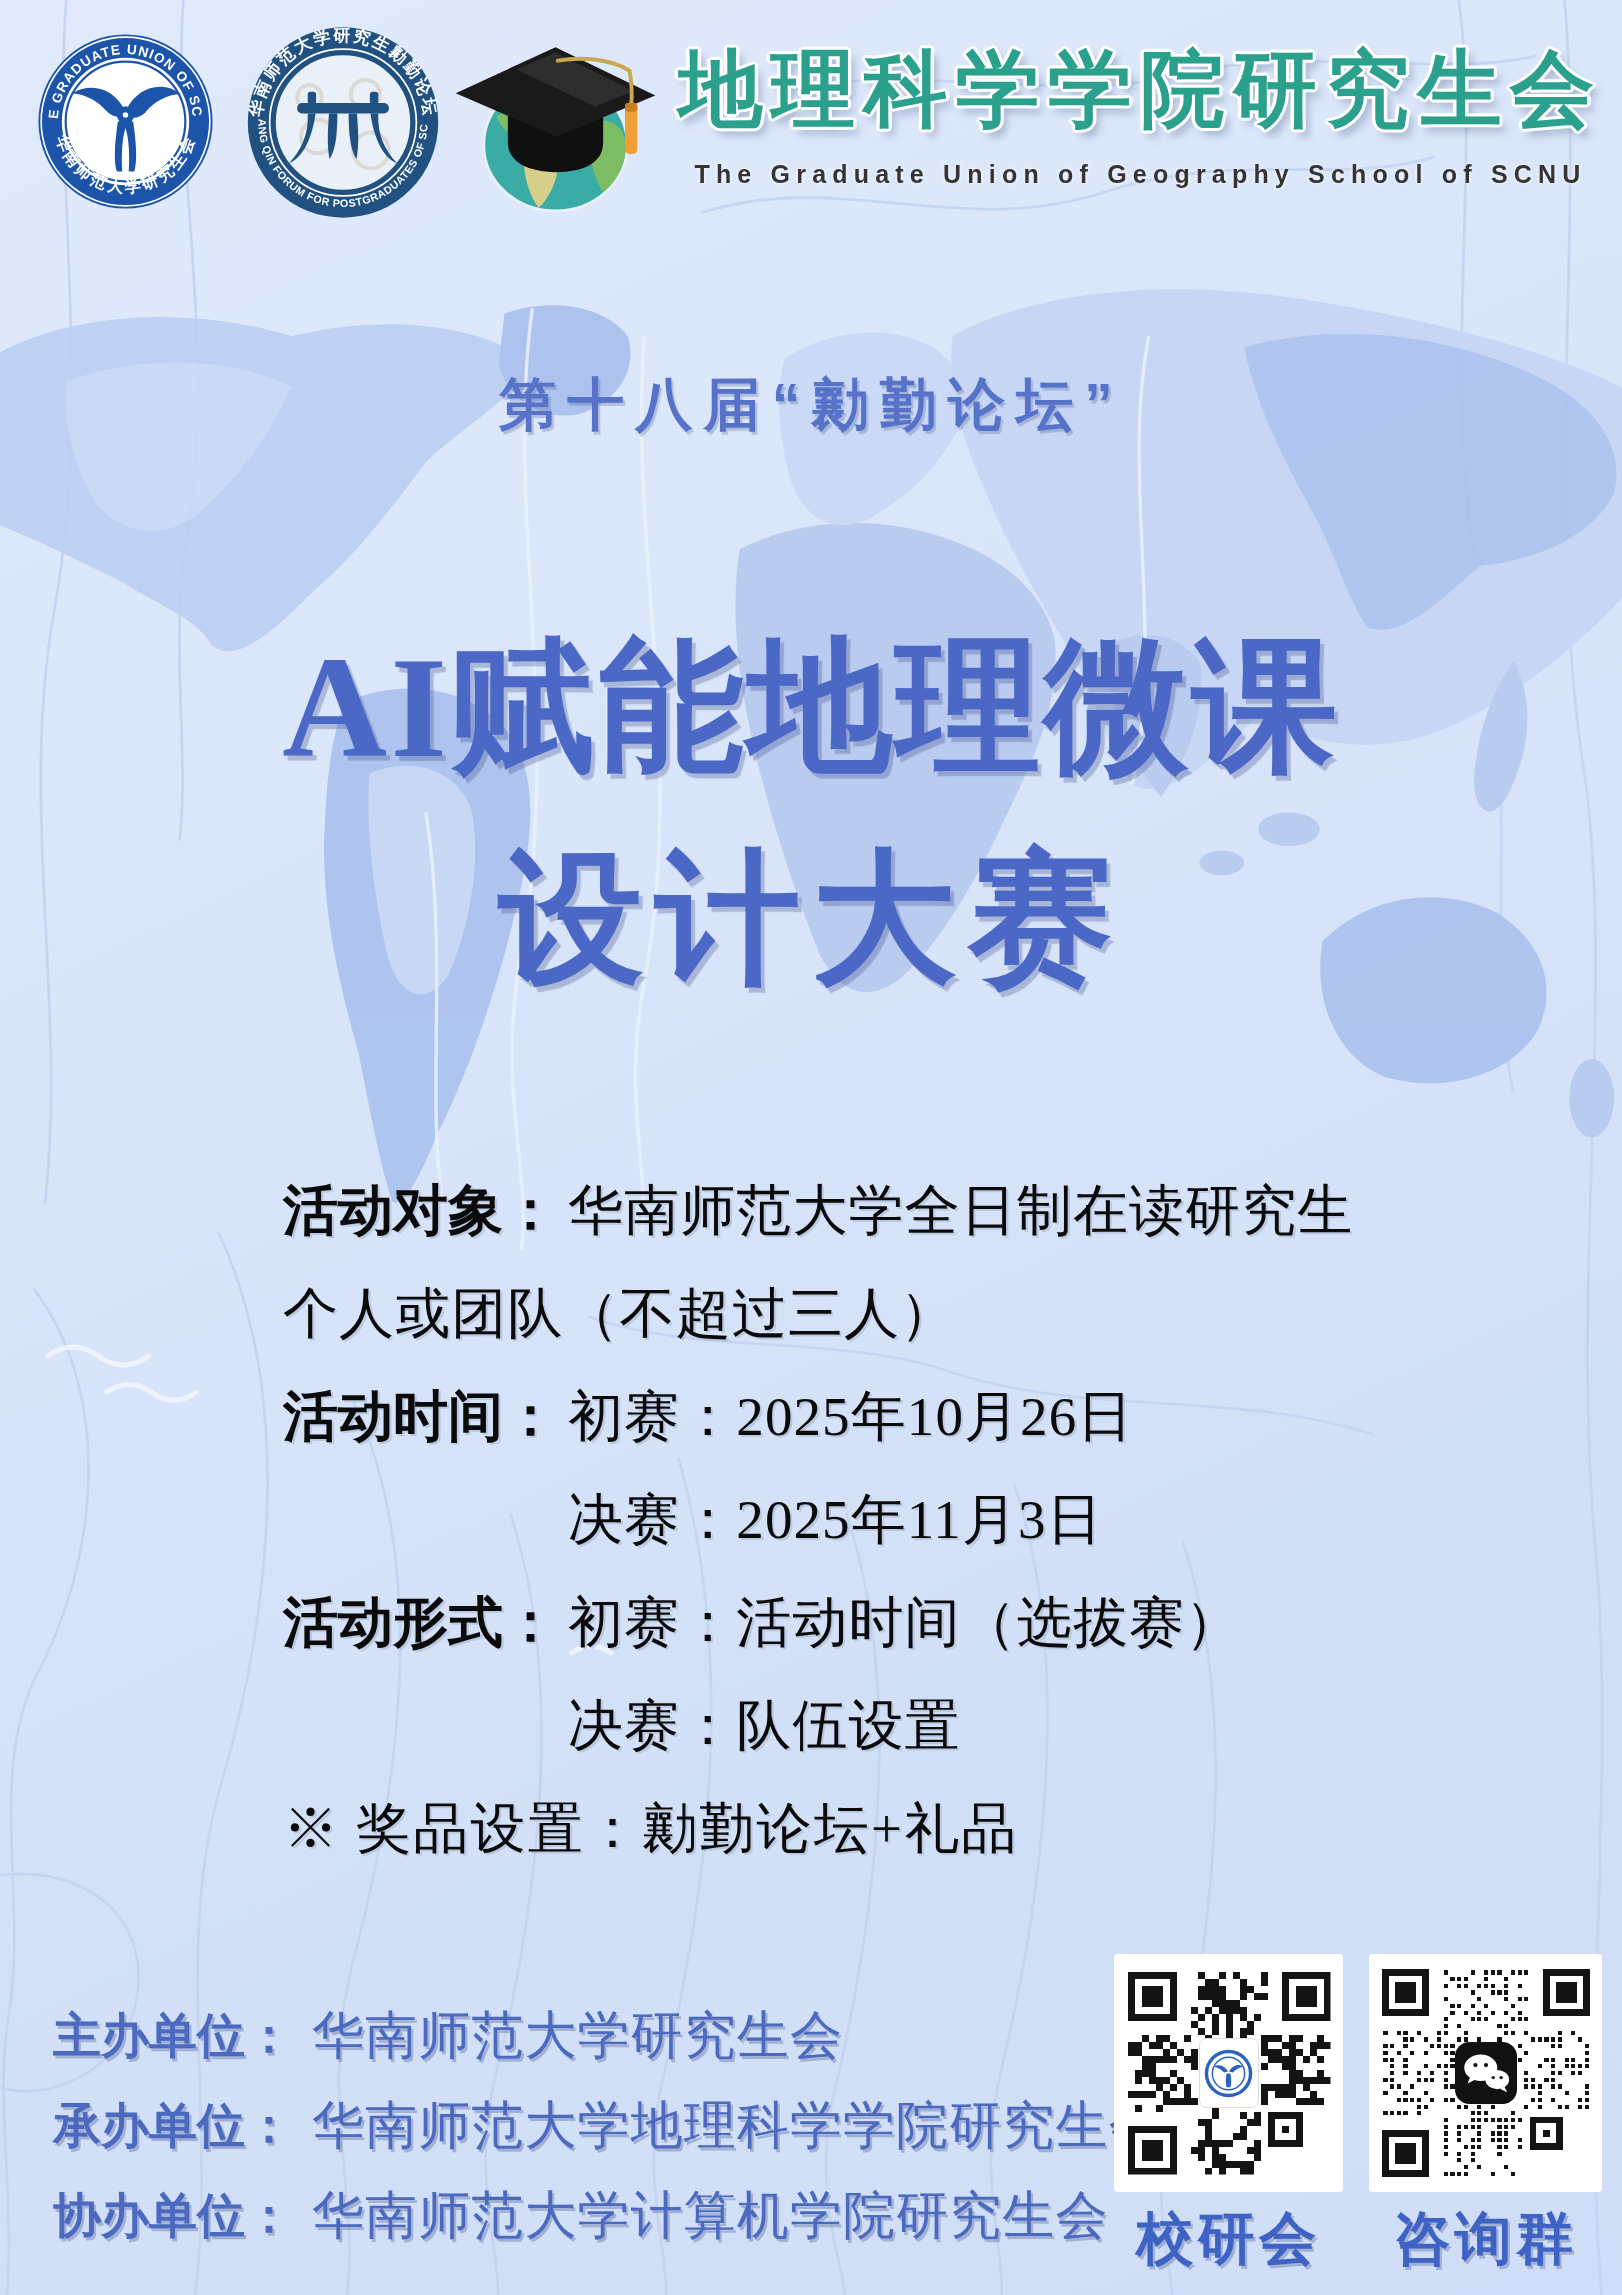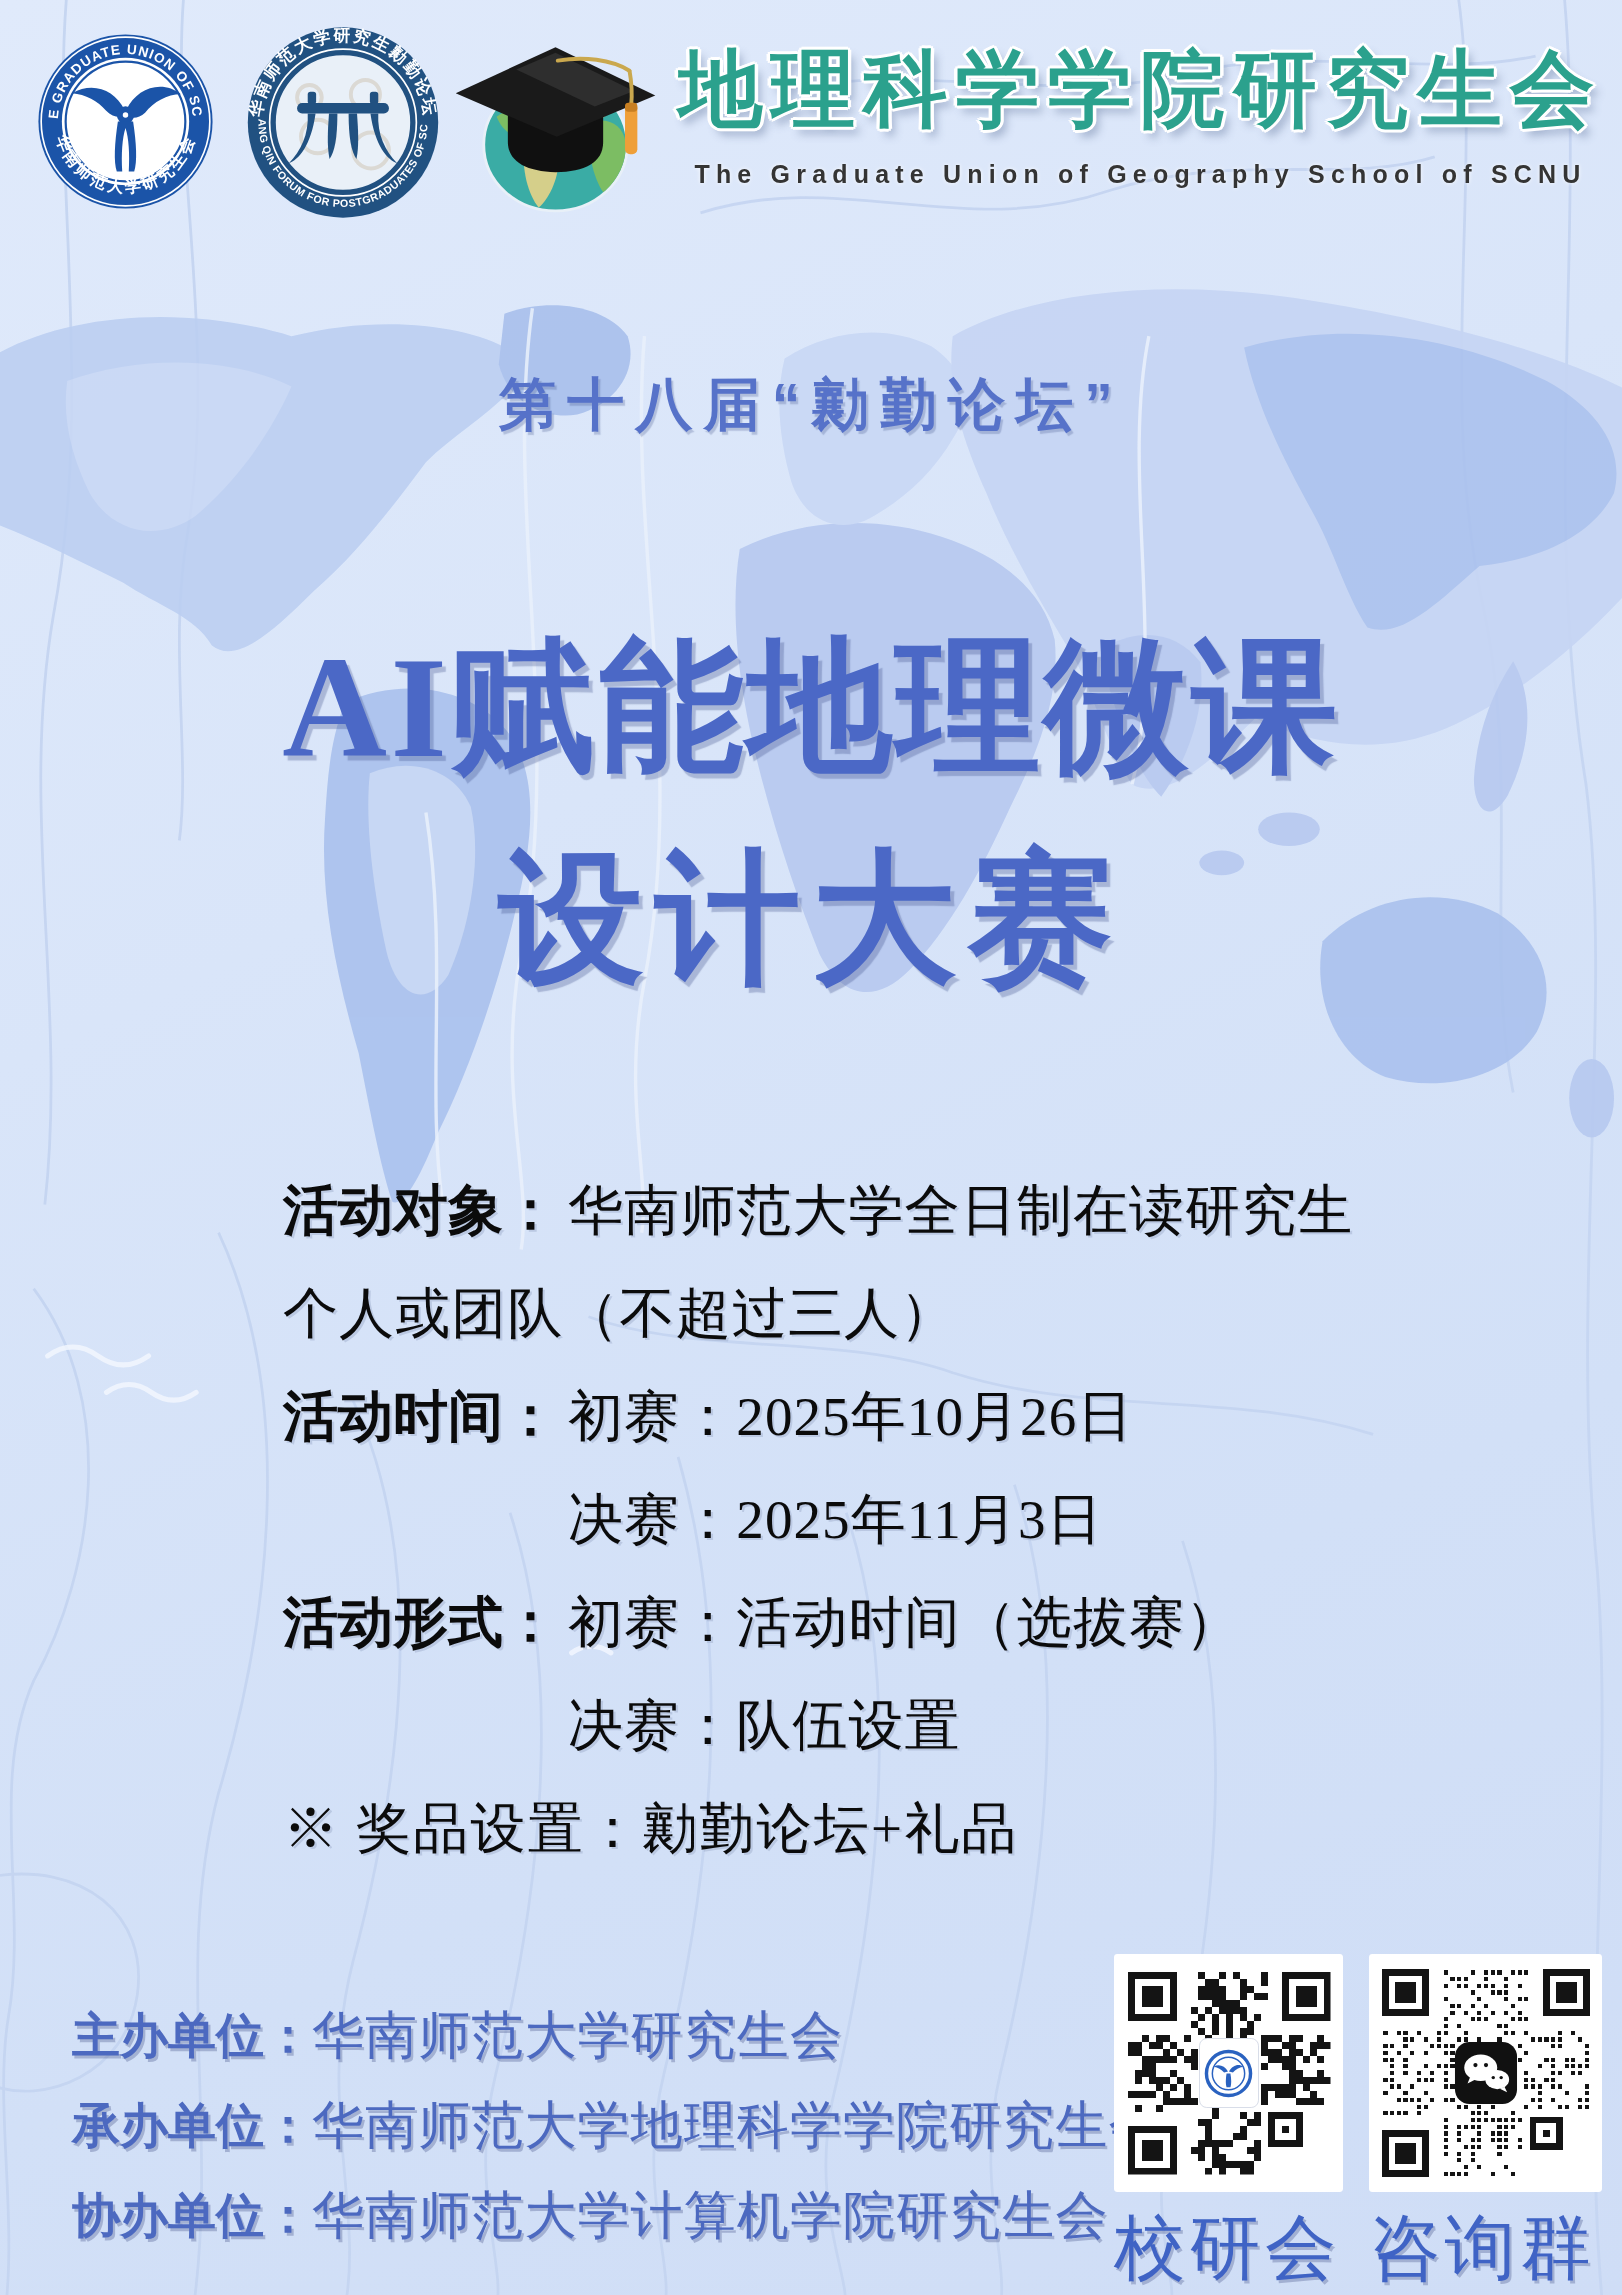--- a/index.html
+++ b/index.html
@@ -44,40 +44,40 @@
   #details{position:absolute;left:283px;top:1159px;width:1177px;}
   .d-row{height:103px;display:flex;align-items:center;font-size:55px;color:#0b0b0b;}
   .d-label{font-family:"Liberation Sans","DejaVu Sans",sans-serif;font-weight:800;width:285px;flex:none;
     text-shadow:2.2px 2.2px 0 rgba(165,180,210,.55);white-space:nowrap;}
   .d-value{font-family:"Liberation Serif","DejaVu Serif",serif;letter-spacing:1.1px;
     text-shadow:2.2px 2.2px 0 rgba(165,180,210,.55);white-space:nowrap;}
   .d-prize{font-family:"Liberation Serif","DejaVu Serif",serif;letter-spacing:2.2px;
     text-shadow:2.2px 2.2px 0 rgba(165,180,210,.55);white-space:nowrap;}
   
   #organizers{position:absolute;left:53px;top:1991px;}
-  .o-row{height:90px;display:flex;align-items:center;color:#4c69c0;text-align:right;}
+  .o-row{height:90px;display:flex;align-items:center;color:#4c69c0;}
   .o-label{font-family:"Liberation Sans","DejaVu Sans",sans-serif;font-weight:800;font-size:48px;width:259px;flex:none;
     text-shadow:2.2px 2.8px 0.6px rgba(55,70,125,.30);white-space:nowrap;}
   .o-value{font-family:"Liberation Serif","DejaVu Serif",serif;font-size:52px;letter-spacing:1.1px;
     text-shadow:2.2px 2.8px 0.6px rgba(55,70,125,.30);white-space:nowrap;}
   
   .qr-box{position:absolute;background:#ffffff;border-radius:3.4px;}
   #qr-box-1{left:1114px;top:1954px;width:229px;height:238px;}
   #qr-box-2{left:1369px;top:1954px;width:233px;height:238px;}
   .qr-box svg{position:absolute;left:50%;top:50%;transform:translate(-50%,-50%);}
   #qr-svg-1{width:203px;height:203px;}
   #qr-svg-2{width:208px;height:208px;}
   .qr-center{position:absolute;left:50%;top:50%;transform:translate(-50%,-50%);}
   #qr-logo-1{width:58px;height:68px;background:#fff;border:1.7px solid #d8dde8;border-radius:7.8px;
     display:flex;align-items:center;justify-content:center;}
   #qr-logo-1 svg{position:static;transform:none;width:49px;height:49px;}
   #qr-logo-2{width:66px;height:66px;}
   #qr-logo-2 svg{position:static;transform:none;width:66px;height:66px;}
-  .qr-label{position:absolute;top:2201px;text-align:left;color:#3f63c5;font-weight:normal;
-    font-family:"Liberation Serif","DejaVu Serif",serif;font-size:71px;letter-spacing:4.5px;
+  .qr-label{position:absolute;top:2201px;text-align:center;color:#3f63c5;font-weight:bold;
+    font-family:"Liberation Serif","DejaVu Serif",serif;font-size:57px;letter-spacing:4.5px;
     text-shadow:2.2px 2.8px 0.6px rgba(55,70,125,.30);}
   #qr-label-1{left:1114px;width:229px;}
   #qr-label-2{left:1369px;width:233px;}
 </style>
 </head>
 <body>
 
 <div id="poster">
 
   <svg id="bg-art" viewBox="0 0 2896 4096" preserveAspectRatio="none">

